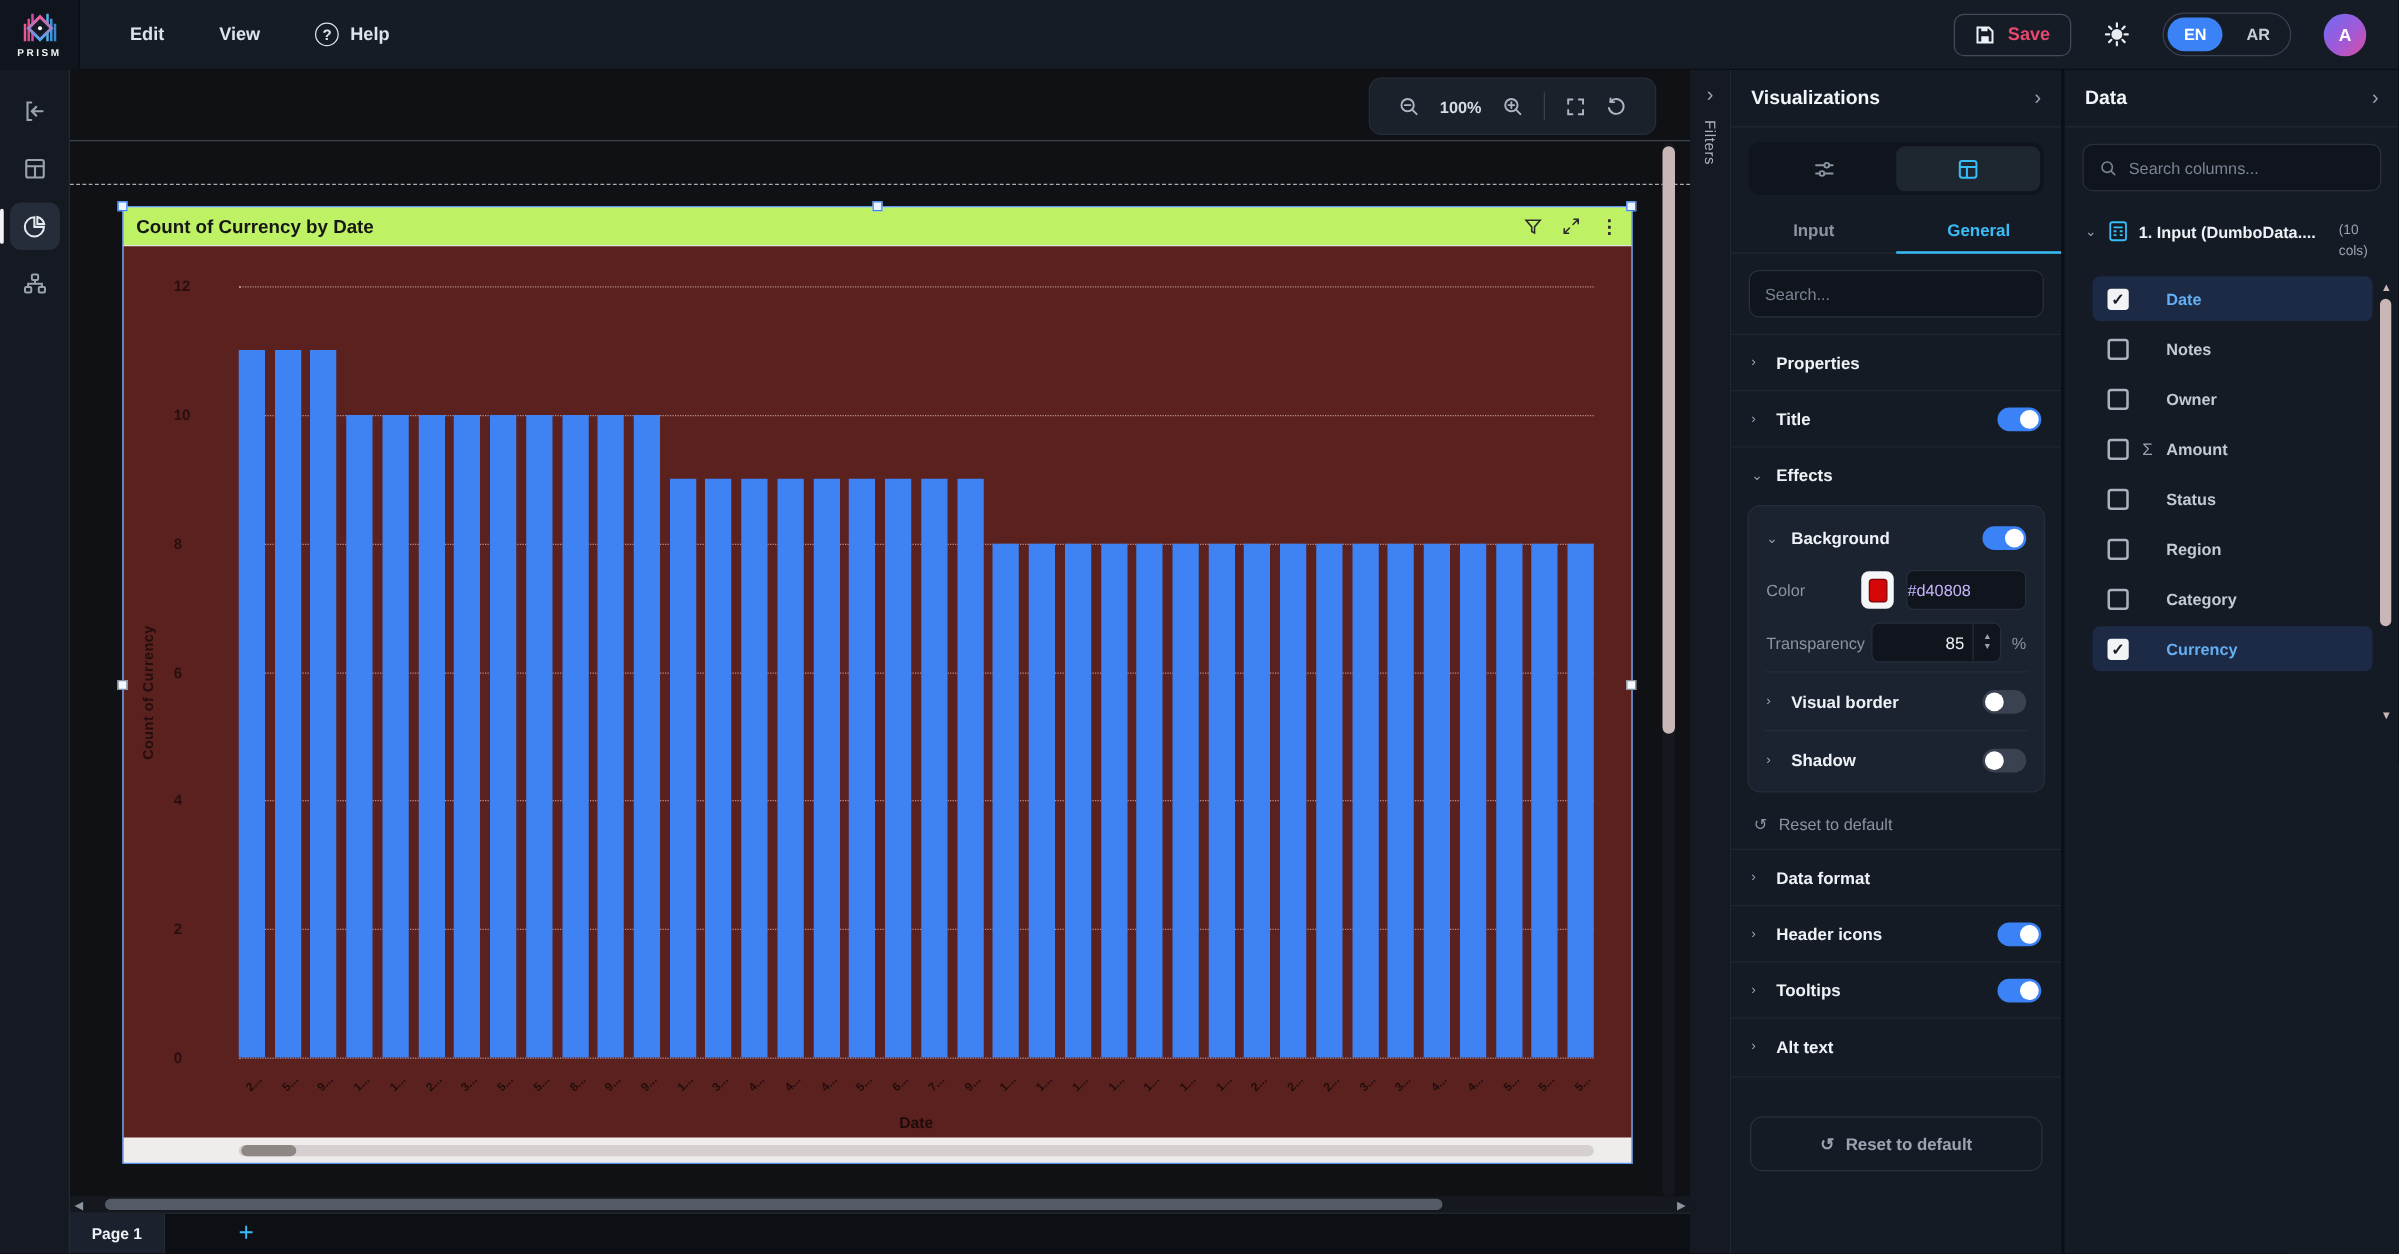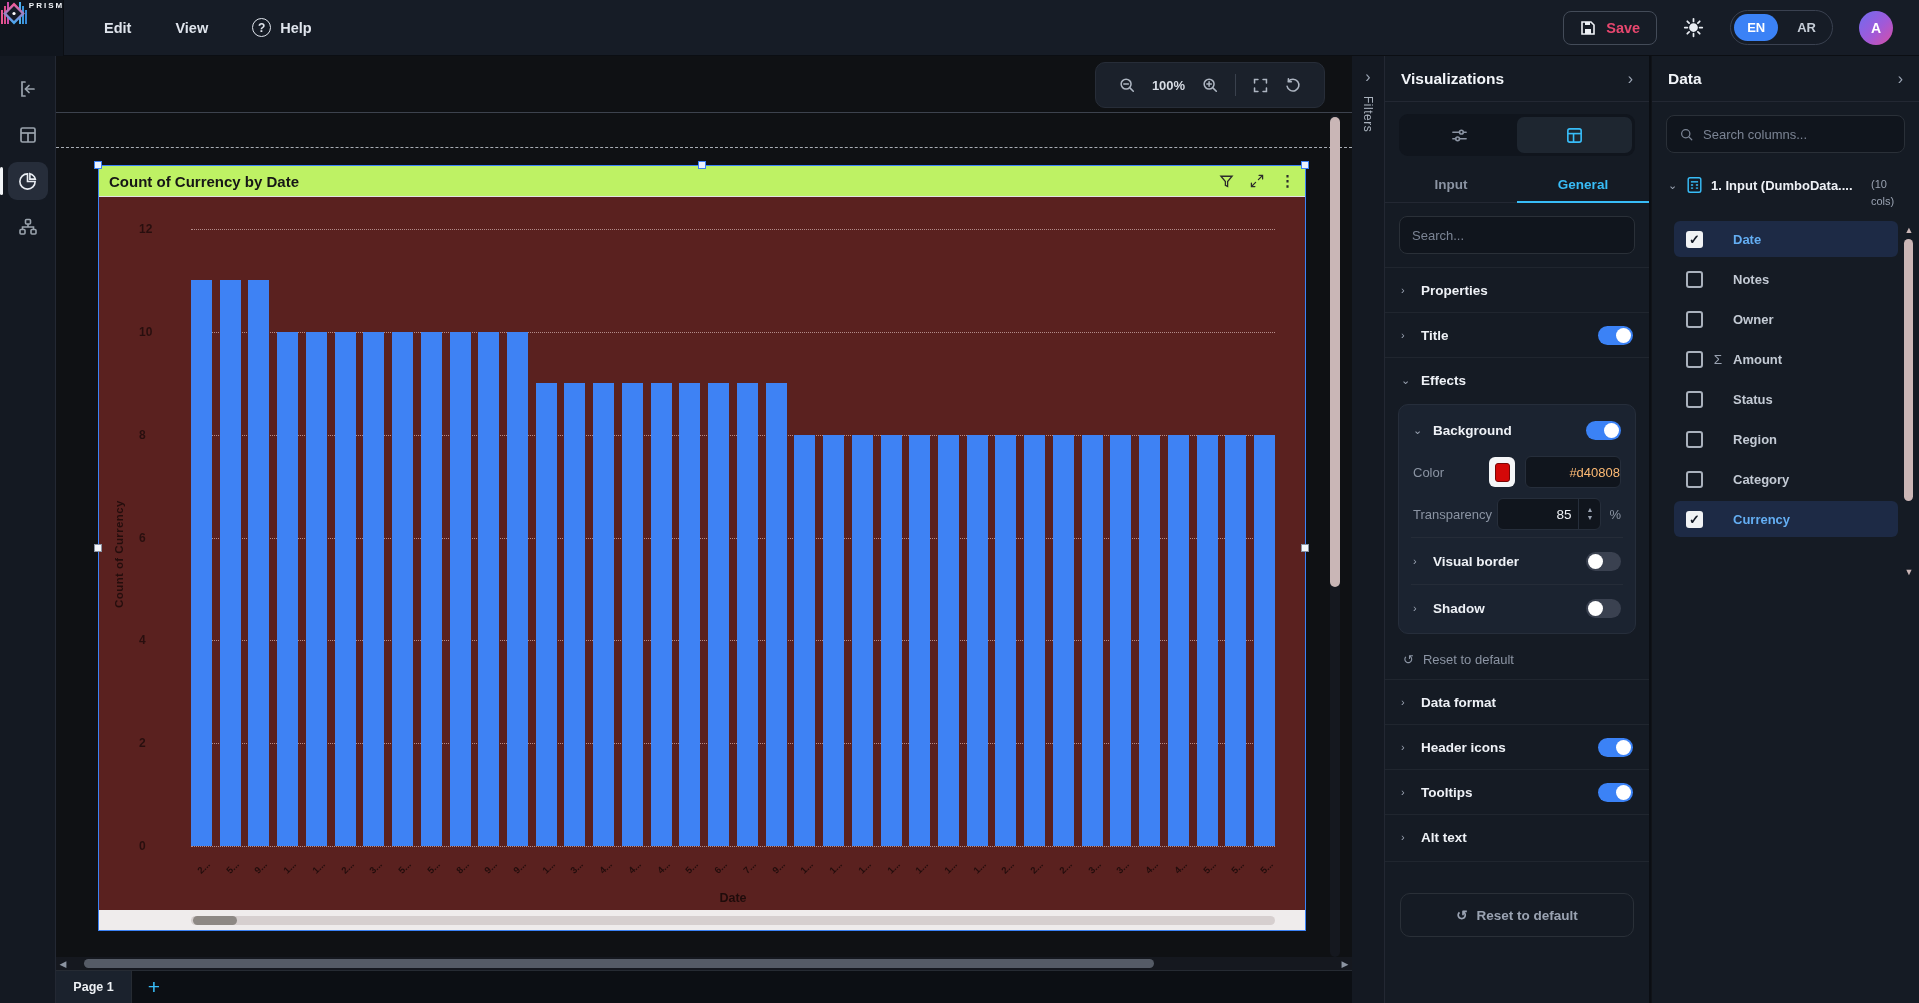--- a/index.html
+++ b/index.html
@@ -2,21 +2,21 @@
 <html><head>
 <meta charset="utf-8">
 <style>
   * { margin:0; padding:0; box-sizing:border-box; }
   html,body { background:#000; }
   body { font-family:"Liberation Sans", sans-serif; }
   .app { position:relative; width:1919px; height:1003px; background:#101318; overflow:hidden; color:#e5e9f0; }
 
   
   .navbar { position:absolute; top:0; left:0; width:1919px; height:56px; background:#161c26; display:flex; align-items:center; z-index:50; border-bottom:1px solid #0b0e13;}
-  .logo-box { width:64px; height:56px; background:#10151d; display:flex; align-items:flex-start; justify-content:center; border-right:1px solid #0b0e13; }
+  .logo-box { width:64px; height:56px; background:#10151d; display:flex; flex-direction:column; align-items:center; justify-content:center; border-right:1px solid #0b0e13; }
   .logo-text { font-size:8px; letter-spacing:2px; color:#f0f3f7; font-weight:bold; margin-top:1px; }
   .menu { display:flex; align-items:center; gap:44px; margin-left:40px; }
   .menu-item { font-size:14.5px; font-weight:600; color:#dfe4ec; cursor:pointer; display:flex; align-items:center; gap:9px;}
   .help-circle { width:19px; height:19px; border-radius:50%; border:1.7px solid #dfe4ec; display:flex; align-items:center; justify-content:center; font-size:12px; font-weight:bold; }
   .nav-right { margin-left:auto; display:flex; align-items:center; gap:26px; padding-right:26px; }
   .save-btn { display:flex; align-items:center; gap:10px; border:1px solid #434b58; border-radius:8px; padding:8px 16px; background:transparent; cursor:pointer; }
   .save-label { color:#e8476f; font-size:14.5px; font-weight:600; }
   .sun { color:#e8ecf2; }
   .lang-pill { display:flex; align-items:center; border:1px solid #3a4150; border-radius:999px; padding:3px; gap:6px; }
   .lang-opt { font-size:13px; font-weight:bold; padding:6px 13px; border-radius:999px; color:#c6cdd7; cursor:pointer; }
@@ -61,21 +61,21 @@
 
   
   .h-scroll { position:absolute; left:0; top:901px; width:1296px; height:13px; background:#15181f; display:flex; align-items:center; }
   .h-arrow { width:14px; font-size:9px; color:#8b94a1; text-align:center; }
   .h-track { position:relative; flex:1; height:9px; }
   .h-thumb { position:absolute; left:14px; top:0; width:1070px; height:9px; background:#555b66; border-radius:5px; }
   .v-scroll { position:absolute; left:1274px; top:58px; width:10px; height:843px; background:#15181f; border-radius:5px;}
   .v-thumb { position:absolute; left:0; top:3px; width:10px; height:470px; background:#c9b6b6; border-radius:5px; }
 
   
-  .page-bar { position:absolute; left:0; top:914px; width:1296px; height:33px; background:#0c0f14; border-top:1px solid #262b33; display:flex; align-items:stretch; }
+  .page-bar { position:absolute; left:0; top:914px; width:1296px; height:33px; background:#0c0f14; border-top:1px solid #262b33; display:flex; align-items:stretch;gap:43px; }
   .page-tab { width:76px; background:#1b222d; border-right:1px solid #262b33; display:flex; align-items:center; justify-content:center; font-size:12.5px; font-weight:600; color:#eef1f5; cursor:pointer;}
   .add-page { width:44px; display:flex; align-items:center; justify-content:center; color:#38bdf8; font-size:21px; font-weight:400; cursor:pointer;}
 
   
   .filters-strip { position:absolute; top:56px; left:1352px; width:33px; height:947px; background:#141922; border-right:1px solid #232833; display:flex; flex-direction:column; align-items:center; padding-top:12px; gap:10px; }
   .filters-text { writing-mode:vertical-rl; font-size:12px; color:#aab2bd; letter-spacing:.5px; }
 
   
   .panel { position:absolute; top:56px; height:947px; background:#151b24; }
   .viz-panel { left:1385px; width:266px; border-right:2px solid #0b0e13; overflow:hidden;}
@@ -105,21 +105,21 @@
   .toggle .knob { position:absolute; top:2px; left:2px; width:15px; height:15px; border-radius:50%; background:#fff; }
   .toggle.on { background:#3b82f6; }
   .toggle.on .knob { left:18px; }
 
   .bg-card { margin:2px 13px 8px; background:#1b2330; border:1px solid #262e3b; border-radius:10px; padding:4px 12px; }
   .bg-card .vrow { padding:0 2px; border-top:none; height:42px;}
   .crow { display:flex; align-items:center; height:42px; padding:0 2px; }
   .crow .clabel { font-size:13px; color:#8b94a3; }
   .swatch-wrap { margin-left:auto; width:26px; height:30px; background:#f5f6f8; border-radius:6px; display:flex; align-items:center; justify-content:center; cursor:pointer;}
   .swatch { width:15px; height:19px; border-radius:3px; background:#d40808; border:1px solid #7a0606; }
-  .hex-box { margin-left:10px; width:96px; height:32px; background:#10151d; border:1px solid #262e3b; border-radius:6px; color:#fdba74; font-size:13px; text-align:right; font-family:"Liberation Sans",sans-serif; }
+  .hex-box { margin-left:10px; width:96px; height:32px; background:#10151d; border:1px solid #262e3b; border-radius:6px; color:#c4b5fd; font-size:13px; text-align:left; font-family:"Liberation Sans",sans-serif; }
   .num-box { margin-left:auto; width:104px; height:32px; background:#10151d; border:1px solid #262e3b; border-radius:6px; display:flex; align-items:center; overflow:hidden;}
   .num-box input { flex:1; background:transparent; border:none; outline:none; color:#eef1f6; font-size:13.5px; text-align:right; padding-right:7px; font-family:"Liberation Sans",sans-serif; width:60px;}
   .spinner { width:22px; height:100%; border-left:1px solid #262e3b; display:flex; flex-direction:column; align-items:center; justify-content:center; color:#9aa3b2; font-size:7px; line-height:8px; cursor:pointer;}
   .pct { margin-left:8px; color:#8b94a3; font-size:13px; }
   .card-div { border-top:1px solid #252c38; margin:2px 0; }
   .reset-link { display:flex; align-items:center; gap:9px; color:#8b94a3; font-size:13px; padding:10px 18px 12px; cursor:pointer; }
   .reset-btn { margin:18px 15px; height:44px; border:1px solid #2a3038; border-radius:10px; display:flex; align-items:center; justify-content:center; gap:9px; color:#9aa3b2; font-size:13.5px; font-weight:600; cursor:pointer;}
   .spacer-div { height:14px; border-top:1px solid #20262f; margin-top:2px;}
 
   

